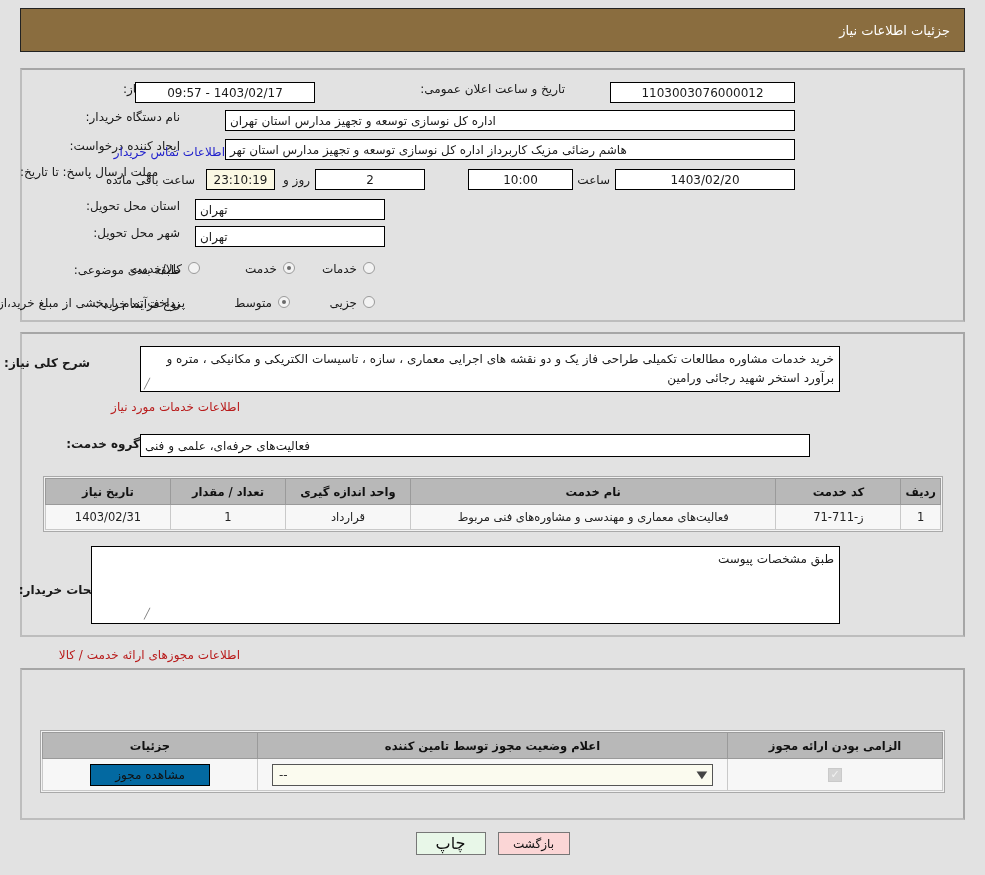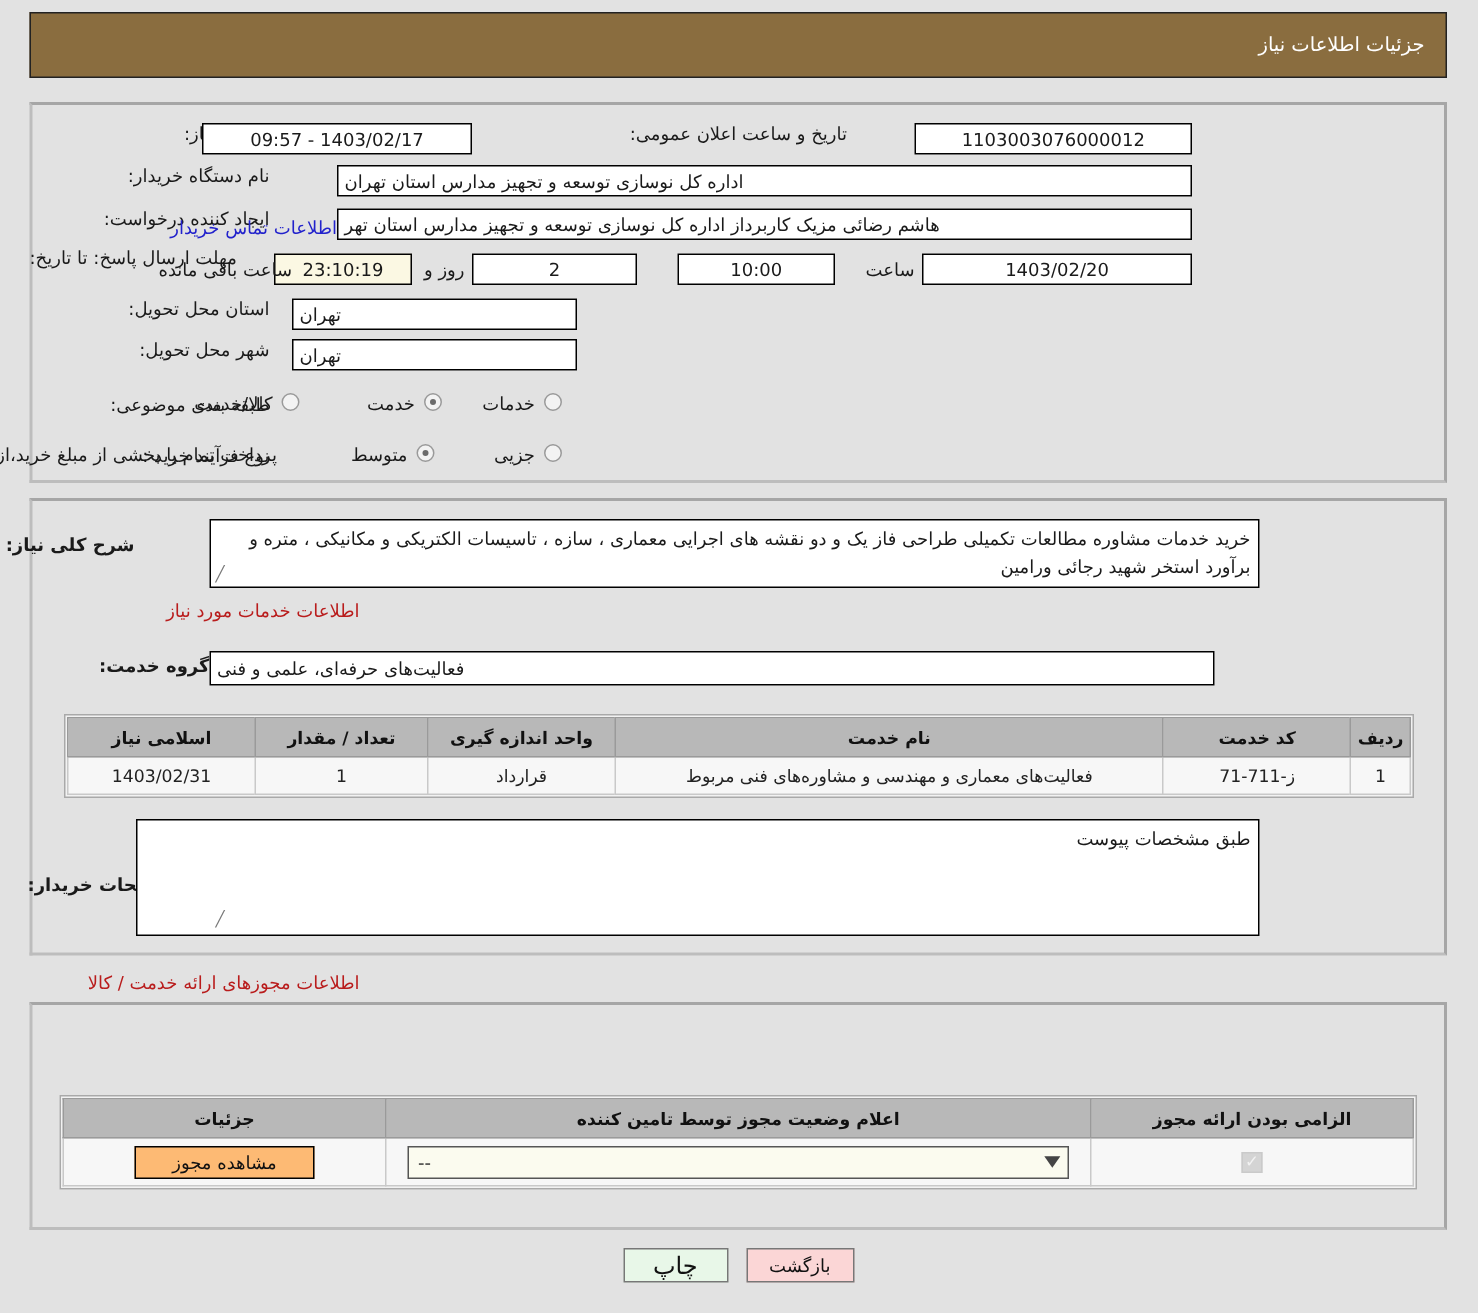--- a/index.html
+++ b/index.html
@@ -102,21 +102,21 @@
   .sel .chev { font-size: 10px; color: #444; transform: scaleX(1.4); }
   .sel .val { font-size: 12px; color: #333; }
 
   .chk {
     width: 14px; height: 14px; background: #d4d4d4; border: 1px solid #cacaca;
     display: inline-flex; align-items: center; justify-content: center;
     color: #f2f2f2; font-size: 11px; line-height: 1;
   }
 
   .btn-small {
-    background: #fdba74; border: 1px solid #000; height: 22px;
+    background: #0369a1; border: 1px solid #000; height: 22px;
     font-size: 12px; color: #111; display: inline-flex;
     align-items: center; justify-content: center; padding: 0 8px;
     cursor: pointer; min-width: 120px;
   }
 
   .btn-print {
     background: #e8f7e8; border: 1px solid #777; height: 23px; width: 70px;
     font-size: 16px; color: #111; display: inline-flex;
     align-items: center; justify-content: center; cursor: pointer;
   }
@@ -166,26 +166,26 @@
     <span class="linktext">اطلاعات تماس خریدار</span>
   </div>
 
   <div class="row" style="right:805px; top:165px; width:160px; display:block; z-index:3;">
     <div class="lbl" style="white-space:normal; line-height:15px; text-align:left;">مهلت ارسال پاسخ: تا تاریخ:</div>
   </div>
   <div class="fld center" style="position:absolute; right:190px; top:169px; width:180px; z-index:3;">1403/02/20</div>
   <div class="row" style="right:375px; top:169px; z-index:3; height:21px;">
     <span class="lbl">ساعت</span>
   </div>
-  <div class="fld center" style="position:absolute; right:428px; top:169px; width:105px; z-index:3;">10:00</div>
+  <div class="fld center" style="position:absolute; right:412px; top:169px; width:105px; z-index:3;">10:00</div>
   <div class="fld center" style="position:absolute; right:560px; top:169px; width:110px; z-index:3;">2</div>
   <div class="row" style="right:675px; top:169px; z-index:3; height:21px;">
     <span class="lbl">روز و</span>
   </div>
-  <div class="fld center cream" style="position:absolute; right:710px; top:169px; width:92px; z-index:3;">23:10:19</div>
+  <div class="fld center cream" style="position:absolute; right:710px; top:169px; width:69px; z-index:3;">23:10:19</div>
   <div class="row" style="right:790px; top:169px; z-index:3; height:21px;">
     <span class="lbl">ساعت باقی مانده</span>
   </div>
 
   <div class="row" style="right:805px; top:199px; z-index:3;">
     <span class="lbl">استان محل تحویل:</span>
   </div>
   <div class="fld right" style="position:absolute; right:600px; top:199px; width:190px; z-index:3;">تهران</div>
 
   <div class="row" style="right:805px; top:226px; z-index:3;">
@@ -251,21 +251,21 @@
 
   <div class="tbl-wrap" style="right:42px; top:476px; width:900px; z-index:3; padding:1px;">
     <table class="grid">
       <thead>
         <tr>
           <th style="width:34px;">ردیف</th>
           <th style="width:125px;">کد خدمت</th>
           <th>نام خدمت</th>
           <th style="width:125px;">واحد اندازه گیری</th>
           <th style="width:115px;">تعداد / مقدار</th>
-          <th style="width:125px;">اسلامی نیاز</th>
+          <th style="width:125px;">تاریخ نیاز</th>
         </tr>
       </thead>
       <tbody>
         <tr>
           <td>1</td>
           <td>ز-711-71</td>
           <td>فعالیت‌های معماری و مهندسی و مشاوره‌های فنی مربوط</td>
           <td>قرارداد</td>
           <td>1</td>
           <td>1403/02/31</td>

